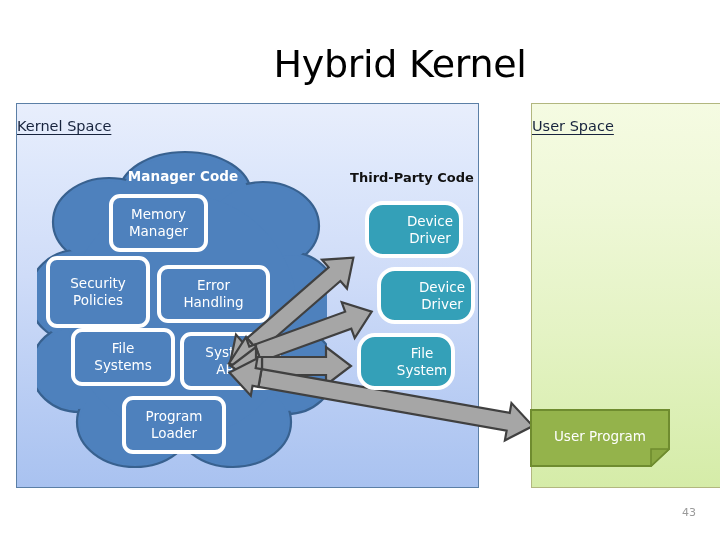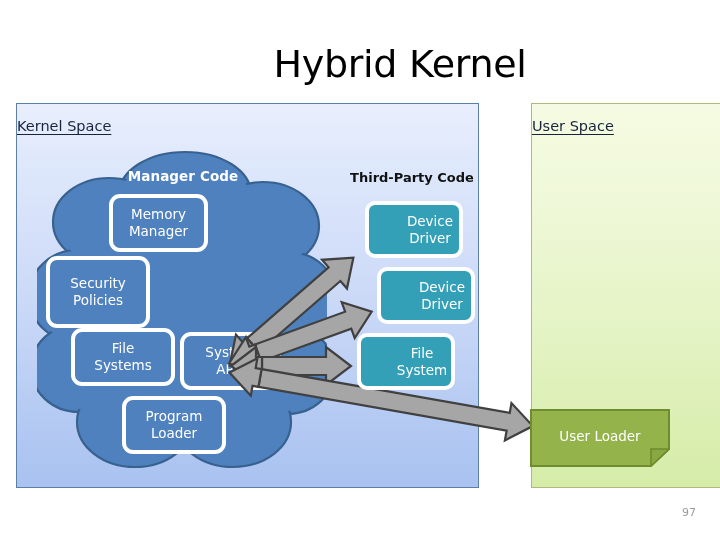--- a/index.html
+++ b/index.html
@@ -116,21 +116,21 @@
     text-align: center;
     font-family: "DejaVu Sans", "Liberation Sans", sans-serif;
     z-index: 4;
   }
 
   
   .tbox {
     position: absolute;
     box-sizing: border-box;
     border: 4px solid #ffffff;
-    border-radius: 10px;
+    border-radius: 18px;
     background: #34a0b8;
     color: #ffffff;
     font-size: 13.5px;
     line-height: 17px;
     display: flex;
     align-items: center;
     justify-content: center;
     text-align: center;
     font-family: "DejaVu Sans", "Liberation Sans", sans-serif;
     z-index: 6;
@@ -225,20 +225,21 @@
 
   <div class="section-heading" id="kernel-code-heading">Manager Code</div>
 
   <div class="section-heading" id="third-party-heading">Third-Party Code</div>
 
   <div class="kbox" style="left:57px;  top:90px;  width:99px;  height:58px;margin-left:35px;">Memory<br>Manager</div>
 
 
   <div class="kbox" style="left:29px;  top:152px; width:104px; height:72px;">Security<br>Policies</div>
 
+  <div class="kbox" style="left:140px; top:161px; width:113px; height:58px;">Error<br>Handling</div>
 
   <div class="kbox" style="left:54px;  top:224px; width:104px; height:58px;">File<br>Systems</div>
 
   <div class="kbox" style="left:163px; top:228px; width:101px; height:58px;">System<br>APIs</div>
 
   <div class="kbox" style="left:105px; top:292px; width:104px; height:58px;">Program<br>Loader</div>
 
   <div class="tbox" style="left:348px; top:97px;  width:98px; height:57px;">Device<br>Driver</div>
 
   <div class="tbox" style="left:360px; top:163px; width:98px; height:57px;">Device<br>Driver</div>
@@ -248,21 +249,21 @@
 
 <div class="panel" id="user-space-panel">
   <div class="space-label">User Space</div>
 </div>
 
 <div id="user-program-box">
   <svg width="140" height="58" viewBox="0 0 140 58">
     <path d="M1,1 L139,1 L139,40 L121,57 L1,57 Z" fill="#94b34b" stroke="#6f8c2f" stroke-width="2"></path>
     <path d="M139,40 L121,40 L121,57 Z" fill="#8aa842" stroke="#6f8c2f" stroke-width="1.6"></path>
   </svg>
-  <div id="user-program-label">User Loader</div>
+  <div id="user-program-label">User Program</div>
 </div>
 
 <svg id="arrows-layer" viewBox="0 0 720 540">
   <g fill="#a6a6a6" stroke="#404040" stroke-width="2.2" stroke-linejoin="miter">
 
     <g transform="translate(253,345) rotate(-41)">
       <path d="M0,-9 L0,9 L108,9 L108,19 L133,0 L108,-19 L108,-9 Z" transform="translate(0,0)"></path>
       <path d="M0,0 m0,0"></path>
     </g>
 
@@ -286,13 +287,13 @@
 
     <g transform="translate(260,378) rotate(10)">
       <path d="M0,-9 L0,9 L252,9 L252,19 L277,0 L252,-19 L252,-9 Z"></path>
     </g>
     <g transform="translate(260,378) rotate(10)">
       <path d="M0,-9 L0,9 L-6,9 L-6,19 L-31,0 L-6,-19 L-6,-9 Z"></path>
     </g>
   </g>
 </svg>
 
-<div id="page-number">97</div>
+<div id="page-number">43</div>
 
 </body></html>

